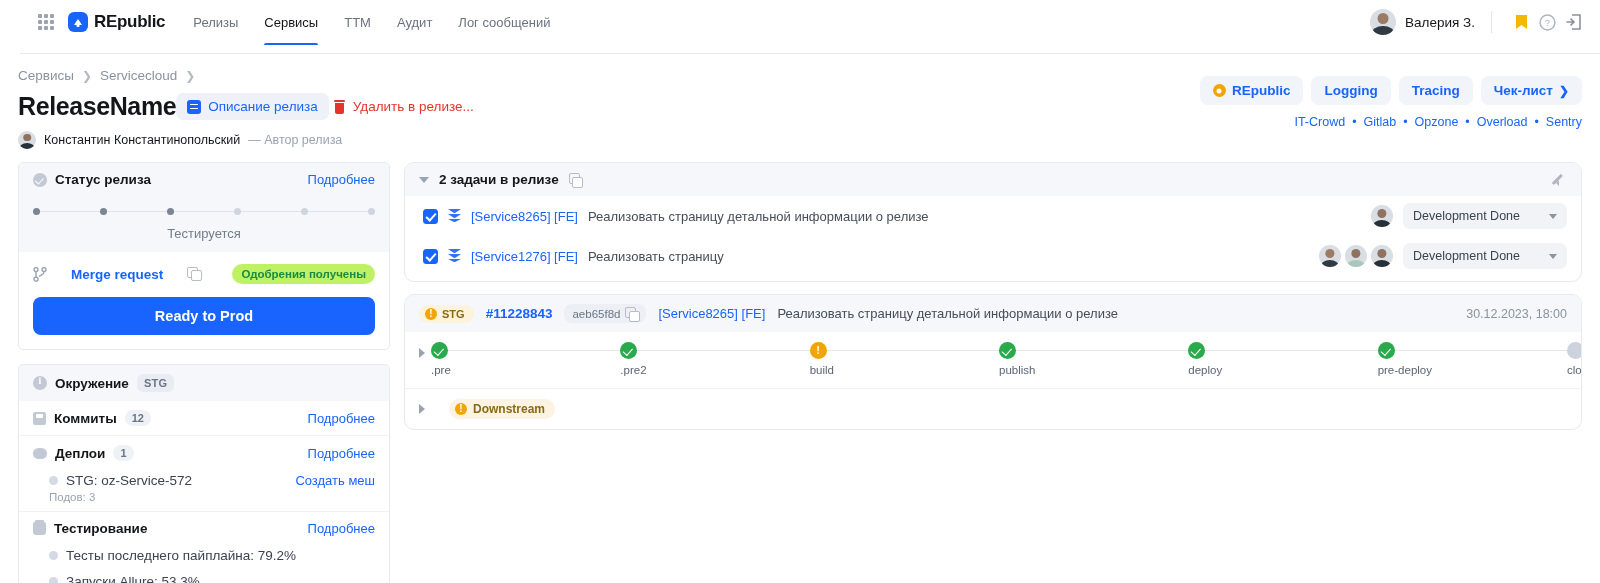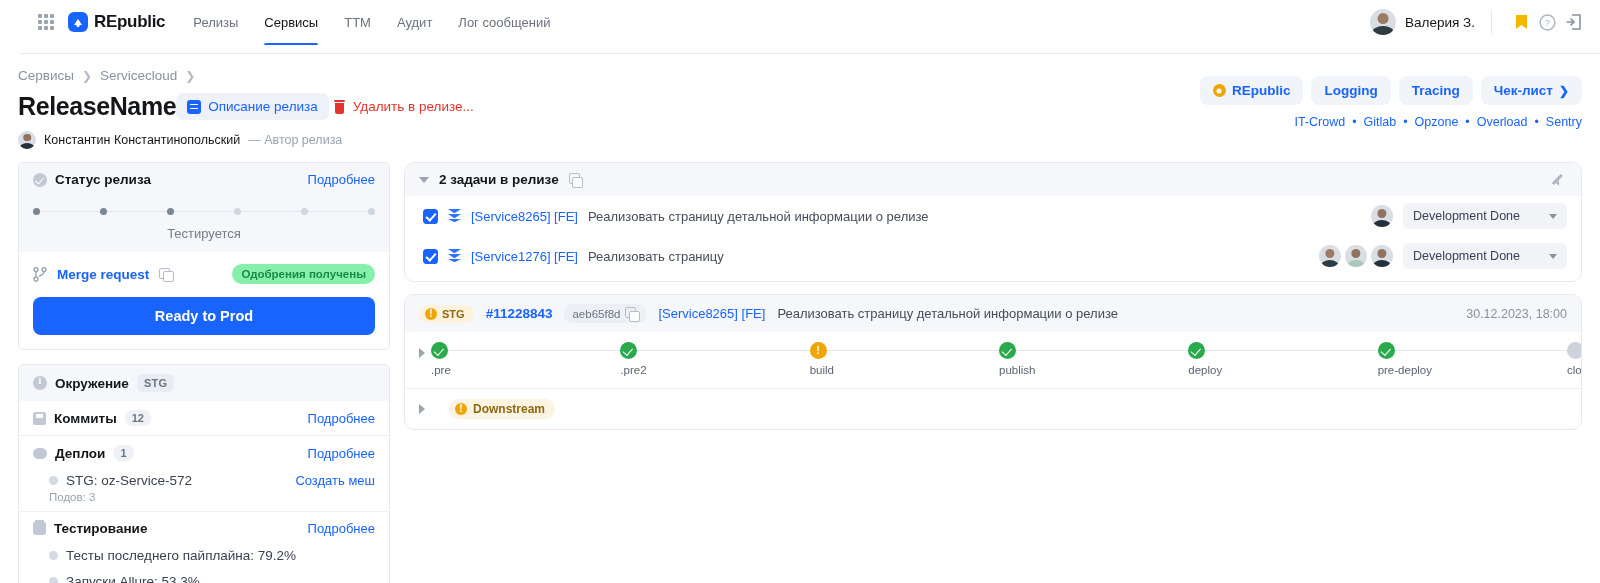--- a/index.html
+++ b/index.html
@@ -168,27 +168,27 @@
 
   .status-track { padding: 12px 14px 4px 14px; background:#f5f7fa; }
   .track { display:flex; align-items:center; }
   .track .node { width: 7px; height: 7px; border-radius:50%; background:#cfd5de; flex:none; }
   .track .node.done { background:#7b8594; }
   .track .line { flex: 1; height: 1px; background:#dfe3ea; }
   .status-label { text-align:center; font-size: 13px; color:#737d8c; padding: 7px 0 11px 0; background:#f5f7fa; }
 
   .card-body { padding: 12px 14px 14px 14px; }
   .mr-row { display:flex; align-items:center; justify-content: space-between; }
-  .mr-left { display:flex; align-items:center; gap:10px; }
+  .mr-left { display:flex; gap:24px; }
   .mr-label { font-size: 13.5px; color:#1964ff; font-weight: bold; cursor:pointer; }
   .copy-icon { width:13px; height:13px; position:relative; flex:none; cursor:pointer; }
   .copy-icon::before{content:"";position:absolute;left:0;top:0;width:9px;height:9px;border:1.5px solid #b6bdc8;border-radius:2px;}
   .copy-icon::after{content:"";position:absolute;left:3.5px;top:3.5px;width:9px;height:9px;border:1.5px solid #b6bdc8;border-radius:2px;background:#fff;}
   .pill-green {
-    background:#86efac; color:#1a8a47; font-size:11.5px; font-weight:bold;
+    background:#bef264; color:#1a8a47; font-size:11.5px; font-weight:bold;
     border-radius: 10px; padding: 4px 9px;
   }
   .cta {
     display:block; width:100%; margin-top: 13px;
     background:#1964ff; color:#fff; border:none; border-radius:8px;
     padding: 11px 0; font-size: 14.5px; font-weight: bold; cursor:pointer;
     font-family: "Liberation Sans", sans-serif;
   }
 
   .badge-gray {

